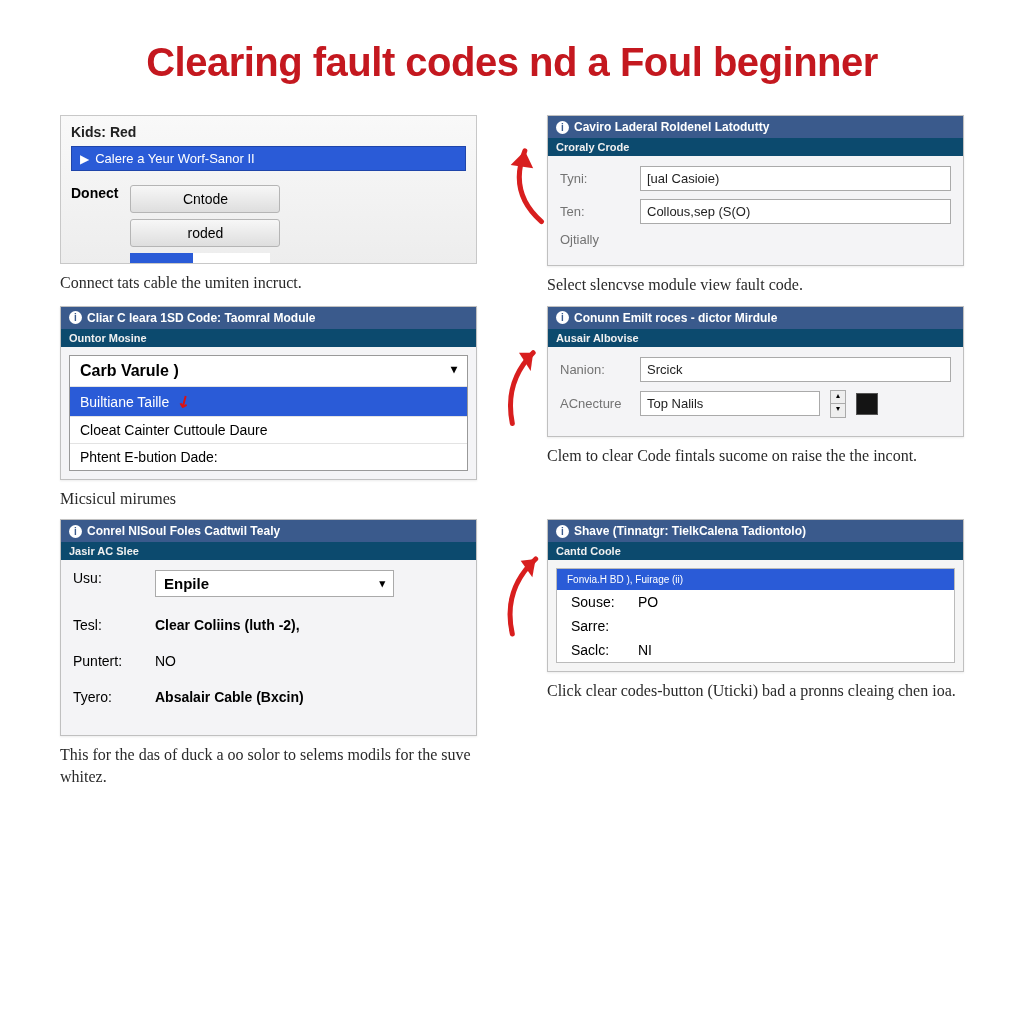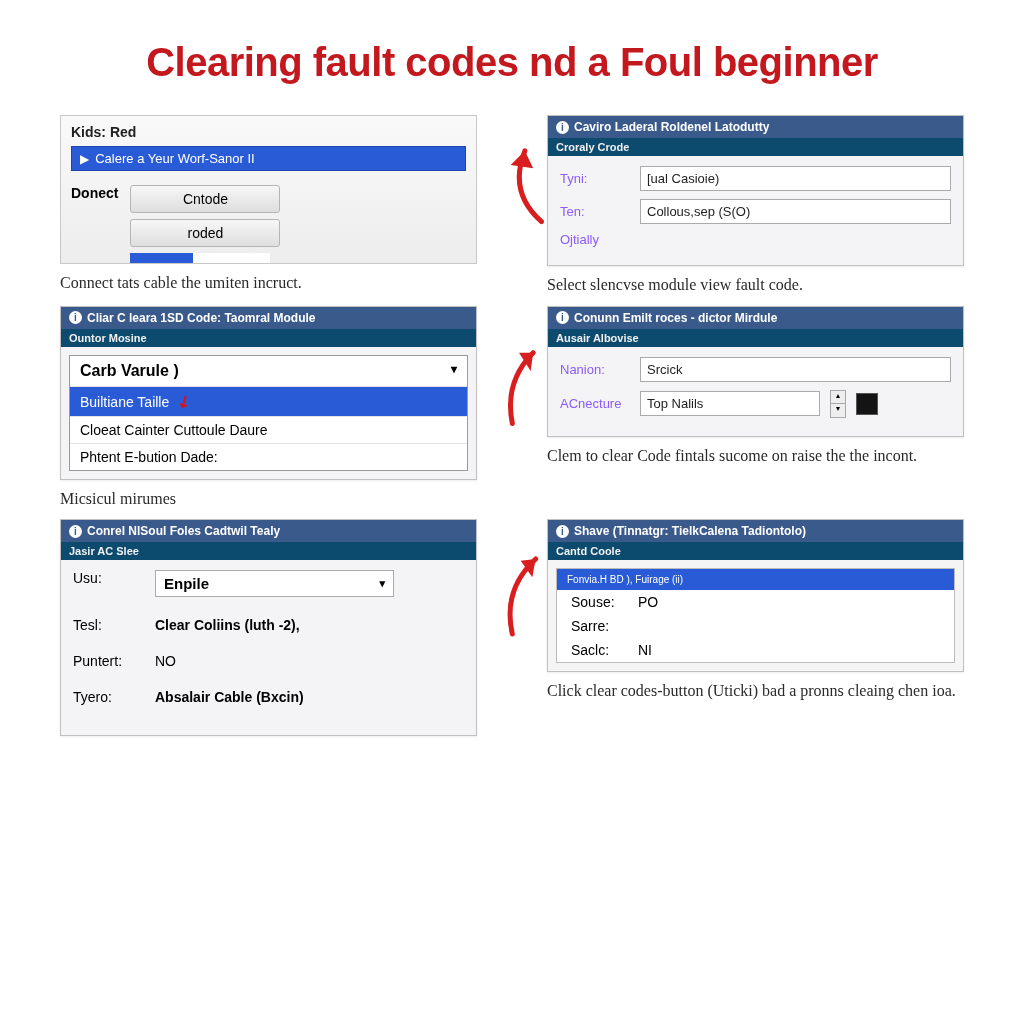--- a/index.html
+++ b/index.html
@@ -73,21 +73,21 @@
     background: #f4f4f6;
     padding: 10px 12px;
   }
   .form-row {
     display: flex;
     align-items: center;
     gap: 10px;
     margin-bottom: 8px;
     font-size: 13px;
   }
-  .form-label { min-width: 70px; color: #8b5cf6; }
+  .form-label { min-width: 70px; color: #737373; }
   .textbox, .combobox {
     flex: 1;
     background: #fff;
     border: 1px solid #aaa;
     padding: 4px 6px;
     font-size: 13px;
     color: #222;
     font-family: inherit;
   }
   .combobox { display:flex; align-items:center; justify-content:space-between; }
@@ -320,20 +320,21 @@
         <div class="kv">
           <span class="k">Puntert:</span>
           <span>NO</span>
         </div>
         <div class="kv">
           <span class="k">Tyero:</span>
           <span class="bold">Absalair Cable (Bxcin)</span>
         </div>
       </div>
     </div>
+    <div class="caption">This for the das of duck a oo solor to selems modils for the suve whitez.</div>
   </div>
 
   <div class="cell">
     <svg class="arrow-svg arrow3" viewBox="0 0 80 120">
       <path d="M20 108 Q8 55 48 18"></path>
       <polygon points="48,18 30,20 44,40"></polygon>
     </svg>
     <div class="panel">
       <div class="panel-header">
         <span class="info-ico">i</span>

